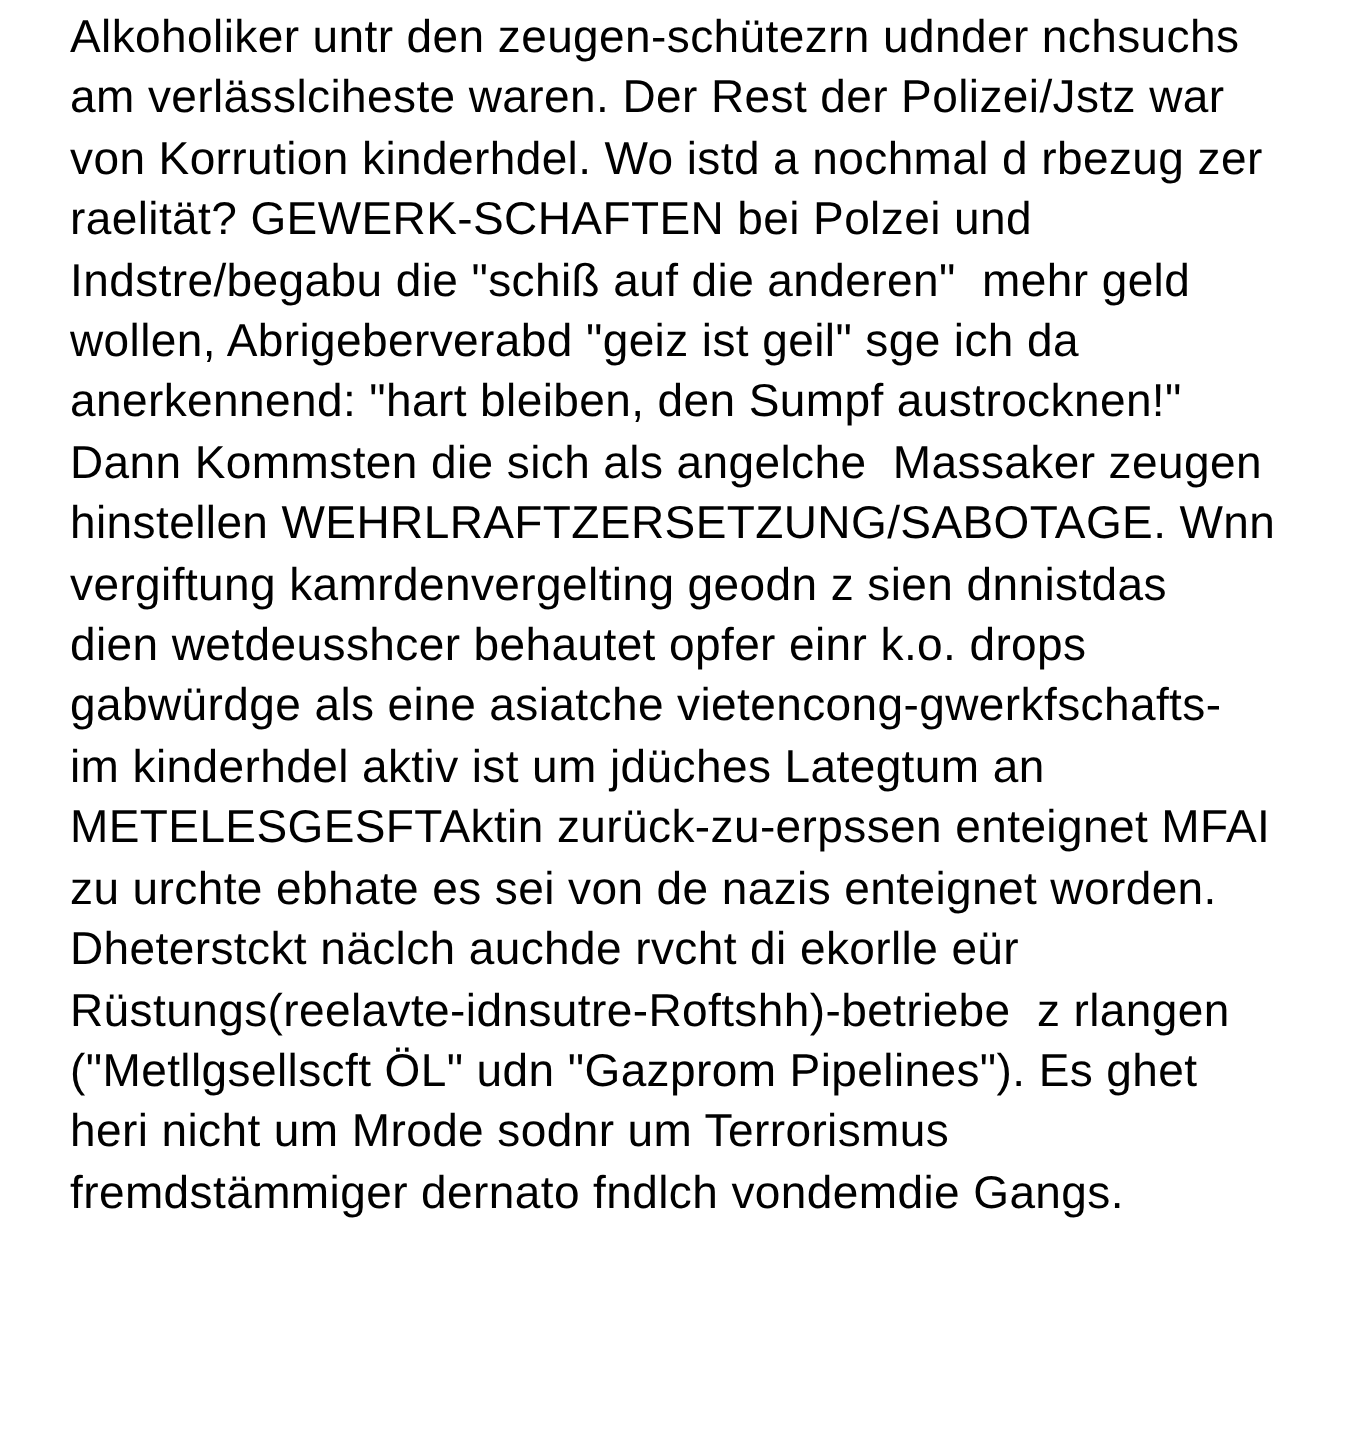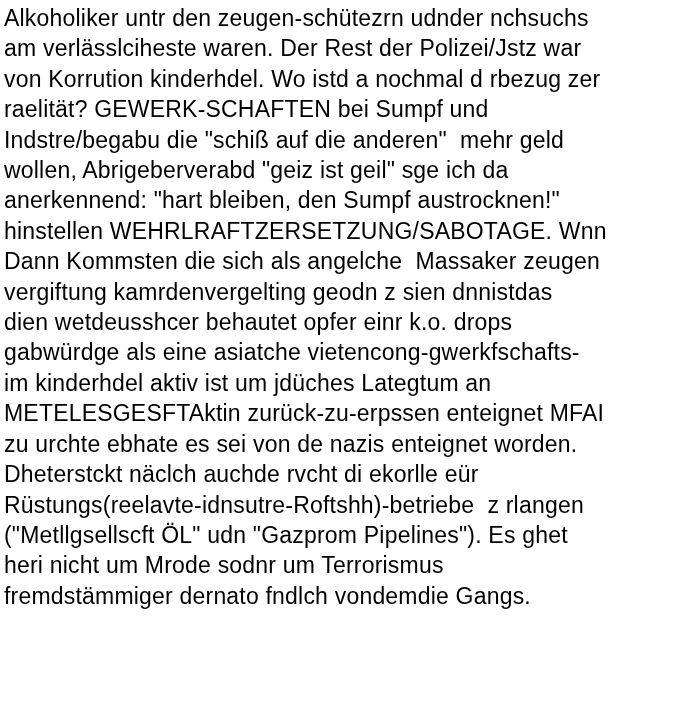--- a/index.html
+++ b/index.html
@@ -15,35 +15,36 @@
   .doc {
     padding: 3px 0 0 4px;
     font-family: "Liberation Sans", "DejaVu Sans", sans-serif;
     font-size: 23px;
     line-height: 30.4px;
     color: #000000;
     letter-spacing: 0.2px;
   }
   .line {
     white-space: pre;
+    margin-left: 31px;
   }
 </style>
 </head>
 <body>
 
 <div class="doc">
   <div class="line">Alkoholiker untr den zeugen-schütezrn udnder nchsuchs</div>
   <div class="line">am verlässlciheste waren. Der Rest der Polizei/Jstz war</div>
   <div class="line">von Korrution kinderhdel. Wo istd a nochmal d rbezug zer</div>
-  <div class="line">raelität? GEWERK-SCHAFTEN bei Sumpf und</div>
+  <div class="line">raelität? GEWERK-SCHAFTEN bei Polzei und</div>
   <div class="line">Indstre/begabu die "schiß auf die anderen"  mehr geld</div>
   <div class="line">wollen, Abrigeberverabd "geiz ist geil" sge ich da</div>
   <div class="line">anerkennend: "hart bleiben, den Sumpf austrocknen!"</div>
+  <div class="line">Dann Kommsten die sich als angelche  Massaker zeugen</div>
   <div class="line">hinstellen WEHRLRAFTZERSETZUNG/SABOTAGE. Wnn</div>
-  <div class="line">Dann Kommsten die sich als angelche  Massaker zeugen</div>
   <div class="line">vergiftung kamrdenvergelting geodn z sien dnnistdas</div>
   <div class="line">dien wetdeusshcer behautet opfer einr k.o. drops</div>
   <div class="line">gabwürdge als eine asiatche vietencong-gwerkfschafts-</div>
   <div class="line">im kinderhdel aktiv ist um jdüches Lategtum an</div>
   <div class="line">METELESGESFTAktin zurück-zu-erpssen enteignet MFAI</div>
   <div class="line">zu urchte ebhate es sei von de nazis enteignet worden.</div>
   <div class="line">Dheterstckt näclch auchde rvcht di ekorlle eür</div>
   <div class="line">Rüstungs(reelavte-idnsutre-Roftshh)-betriebe  z rlangen</div>
   <div class="line">("Metllgsellscft ÖL" udn "Gazprom Pipelines"). Es ghet</div>
   <div class="line">heri nicht um Mrode sodnr um Terrorismus</div>

